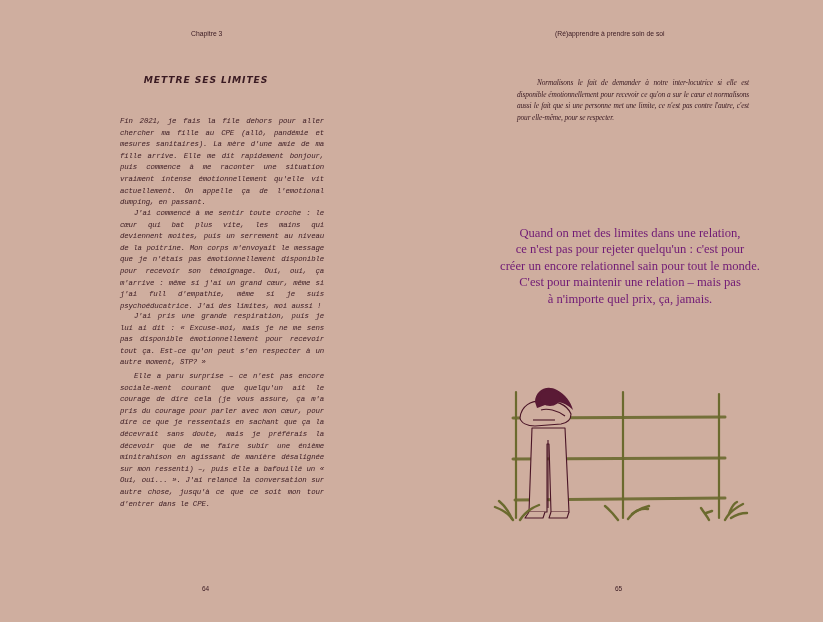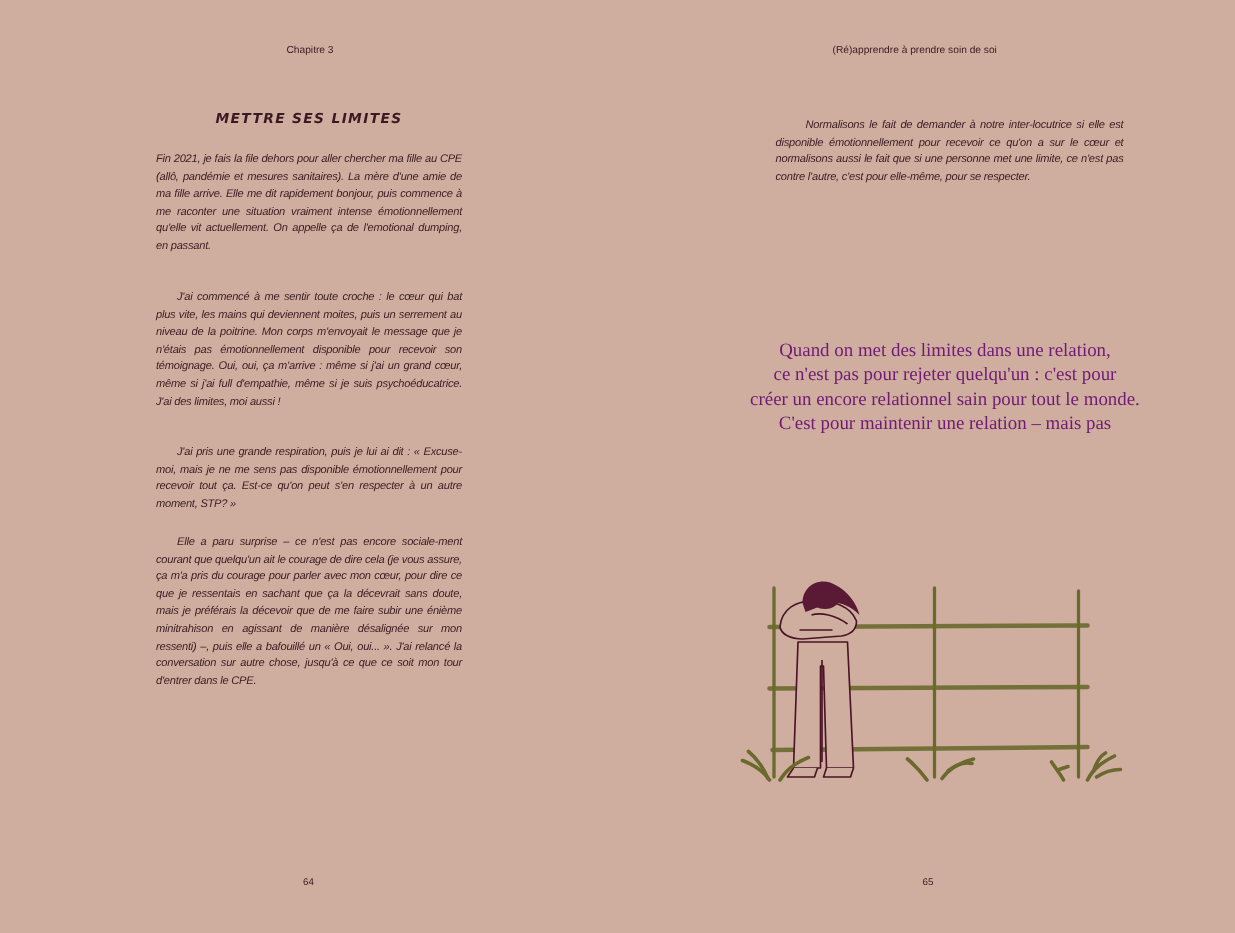--- a/index.html
+++ b/index.html
@@ -34,33 +34,33 @@
     .section-title {
       position:absolute; top:74px; left:0; width:412px;
       text-align:center;
       font-family:"DejaVu Sans", sans-serif;
       font-weight:bold; font-style:italic;
       font-size:9.2px; letter-spacing:0.9px;
       color:#3a1a22;
     }
     .body-text {
       position:absolute; left:104px; width:204px;
-      font-family:Liberation Sans, sans-serif;
+      font-family:Liberation Mono, monospace;
       font-style:italic;
       font-size:7.4px;
       line-height:11.6px;
       color:#3a1a22;
       text-align:justify;
-      margin:0;
+      margin:16px;
       letter-spacing:-0.15px;
     }
     .body-text.indent { text-indent:14px; }
     .right-body {
       position:absolute; left:517px; width:232px;
-      font-family:Liberation Sans, sans-serif;
+      font-family:Liberation Serif, serif;
       font-style:italic;
       font-size:7.4px; line-height:11.6px;
       color:#3a1a22; text-align:justify;
       text-indent:20px; margin:0;
       letter-spacing:-0.15px;
     }
     .pullquote {
       position:absolute; top:225px; left:470px; width:320px;
       text-align:center;
       font-family:"Liberation Serif", serif;
@@ -93,20 +93,21 @@
   <div class="page-number" style="left:203px;">65</div>
 </div>
 
 <p class="right-body" style="top:77px;">Normalisons le fait de demander à notre inter-locutrice si elle est disponible émotionnellement pour recevoir ce qu'on a sur le cœur et normalisons aussi le fait que si une personne met une limite, ce n'est pas contre l'autre, c'est pour elle-même, pour se respecter.</p>
 
 <div class="pullquote">
   <div>Quand on met des limites dans une relation,</div>
   <div>ce n'est pas pour rejeter quelqu'un : c'est pour</div>
   <div>créer un encore relationnel sain pour tout le monde.</div>
   <div>C'est pour maintenir une relation – mais pas</div>
+  <div>à n'importe quel prix, ça, jamais.</div>
 </div>
 
 <div class="illustration">
   <svg width="270" height="145" viewBox="0 0 270 145" xmlns="http://www.w3.org/2000/svg">
 
     <g stroke="#6b6a2e" stroke-width="2.2" stroke-linecap="round" fill="none">
       <line x1="31" y1="12" x2="31" y2="138"></line>
       <line x1="138" y1="12" x2="138" y2="138"></line>
       <line x1="234" y1="14" x2="234" y2="138"></line>
     </g>

